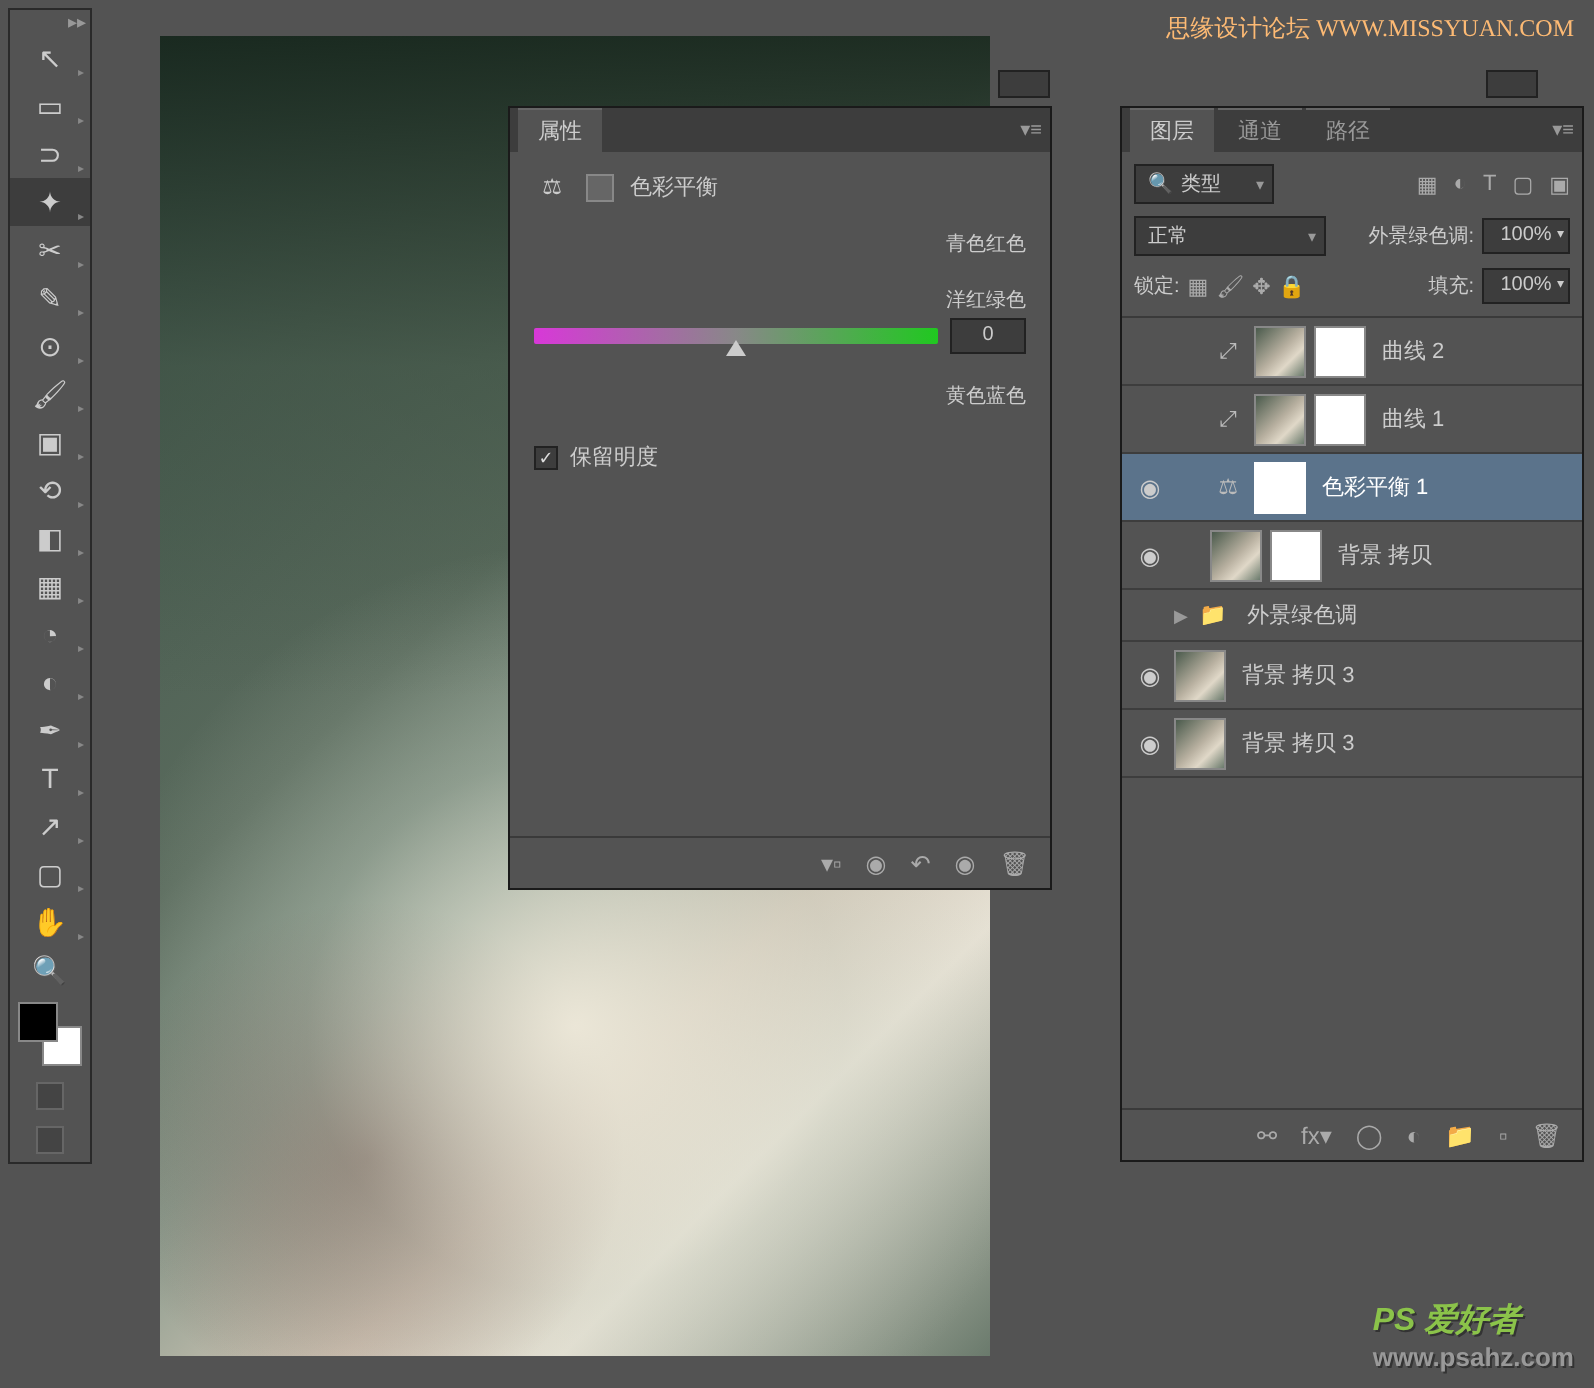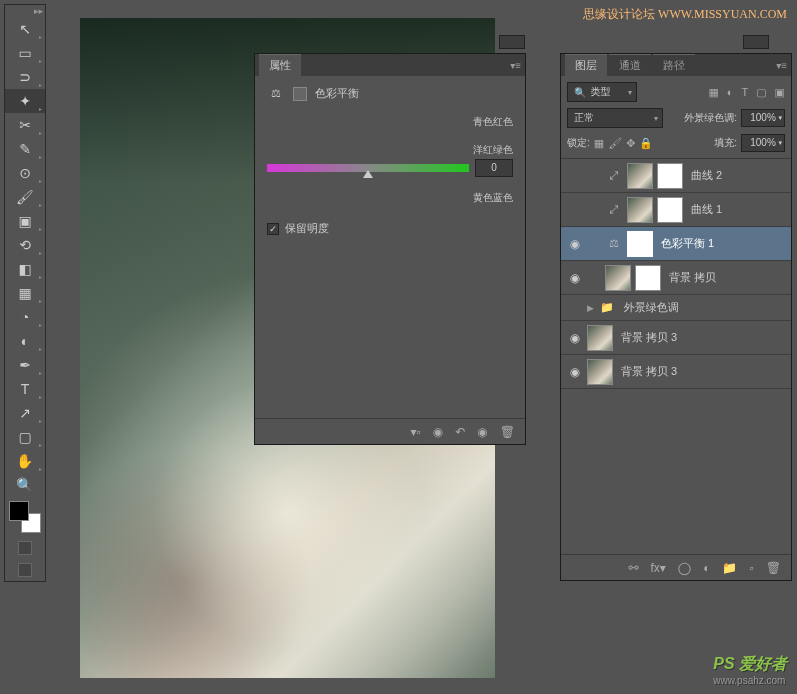--- a/index.html
+++ b/index.html
@@ -67,21 +67,21 @@
 .layer-thumb { width: 26px; height: 26px; background: #fff; border: 1px solid #888; margin: 0 2px; background-size: cover; }
 .layer-thumb.img { background: linear-gradient(135deg, #4a5a4c 0%, #b8b0a0 50%, #e0d8c8 70%, #6a7a6c 100%); }
 .layer-thumb.mask { background: #fff; }
 .layer-thumb.selected-outline { border: 2px solid #fff; }
 .layer-name { margin-left: 6px; font-size: 11px; }
 .group-row { display: flex; align-items: center; height: 26px; border-bottom: 1px solid #3d3d3d; padding: 0 4px; cursor: pointer; }
 .folder-icon { color: #aaa; margin: 0 4px; font-size: 11px; }
 
 .watermark-top { position: absolute; top: 6px; right: 10px; color: #fdba74; font-size: 12px; font-family: Liberation Serif, serif; }
 .watermark-bottom { position: absolute; bottom: 8px; right: 10px; color: #8bc34a; font-size: 16px; font-style: italic; font-weight: bold; text-shadow: 1px 1px 0 #333; }
-.watermark-bottom .sub { display: block; font-size: 10px; color: #999; font-style: normal; font-weight: normal; }
+.watermark-bottom .sub { display: block; font-size: 13px; color: #999; font-style: normal; font-weight: bold; }
 
 .tab-handle { position: absolute; left: 499px; top: 35px; width: 26px; height: 14px; background: #3d3d3d; border: 1px solid #222; }
 .tab-handle2 { position: absolute; left: 743px; top: 35px; width: 26px; height: 14px; background: #3d3d3d; border: 1px solid #222; }
 </style>
 </head>
 <body>
 
 <div class="canvas-area">
   <div class="canvas-overlay"></div>
 </div>

